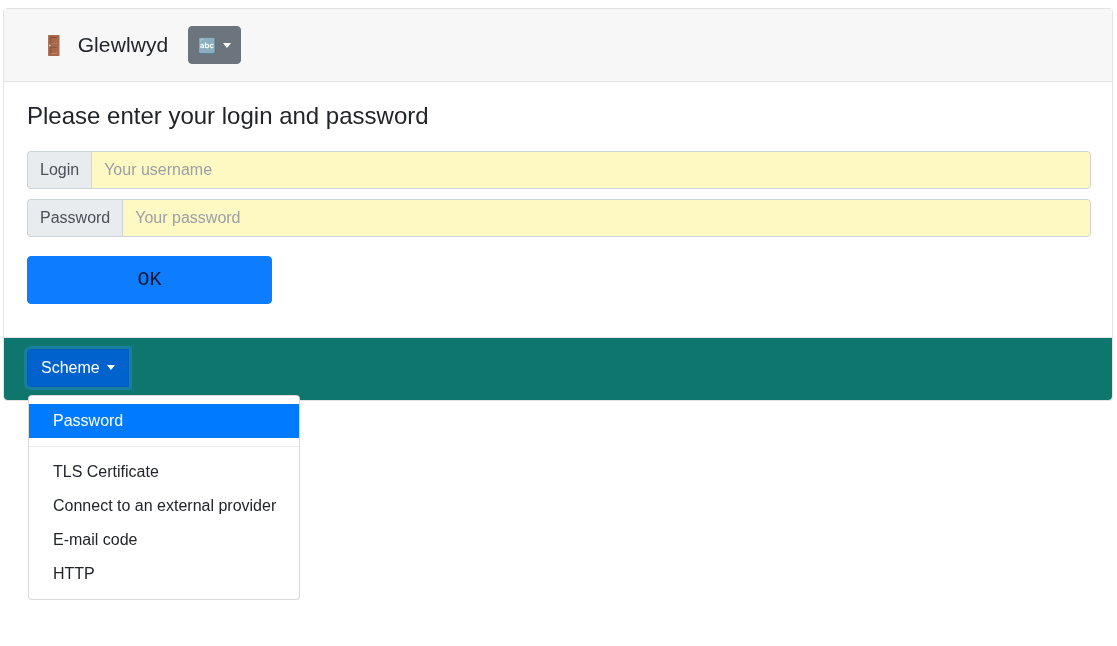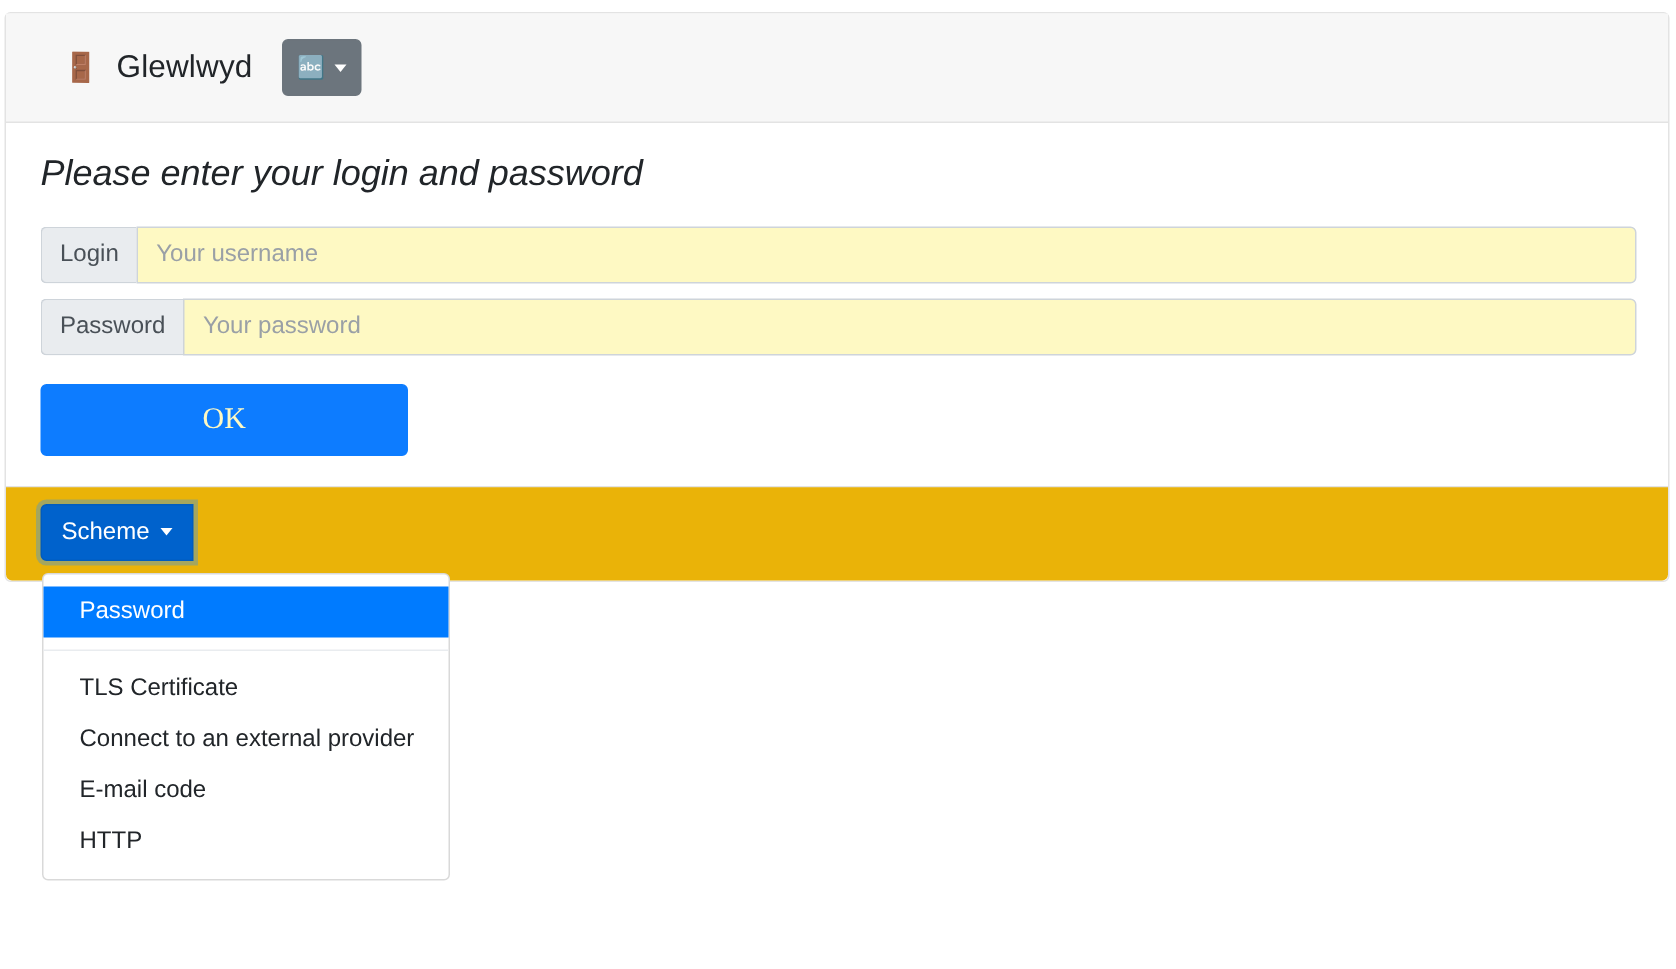--- a/index.html
+++ b/index.html
@@ -87,21 +87,20 @@
   .card-body {
     padding: 16px 23px 20px 23px;
     background: #ffffff;
   }
   .page-title {
     font-size: 24px;
     font-weight: normal;
     color: #212529;
     margin: 4px 0 20px 0;
     line-height: 1.2;
-    font-style: italic;
   }
 
   .input-group {
     display: flex;
     width: 1064px;
     margin-bottom: 10px;
   }
   .input-group-text {
     background: #e9ecef;
     border: 1px solid #ced4da;
@@ -132,34 +131,35 @@
   }
   .form-control::placeholder { color: #9aa0a6; opacity: 1; }
 
   .btn-ok {
     margin-top: 19px;
     width: 245px;
     height: 48px;
     background: #0d7cff;
     border: 1px solid #0d7cff;
     border-radius: 4px;
-    color: #fef9c3;
-    font-family: Liberation Serif, serif;
+    color: #0f172a;
+    font-family: Liberation Mono, monospace;
     font-size: 20px;
     cursor: pointer;
     display: block;
   }
 
   
   .card-footer {
-    background: #eab308;
+    background: #0f766e;
     border-top: 1px solid #e3e3e3;
     padding: 11px 23px 13px 23px;
     border-radius: 0 0 4px 4px;
     position: relative;
+    margin-top: 13px;
   }
   .btn-group {
     display: inline-flex;
     position: relative;
   }
   .btn-scheme {
     background: #0062cc;
     border: 1px solid #005cbf;
     border-radius: 4px 0 0 4px;
     color: #ffffff;

